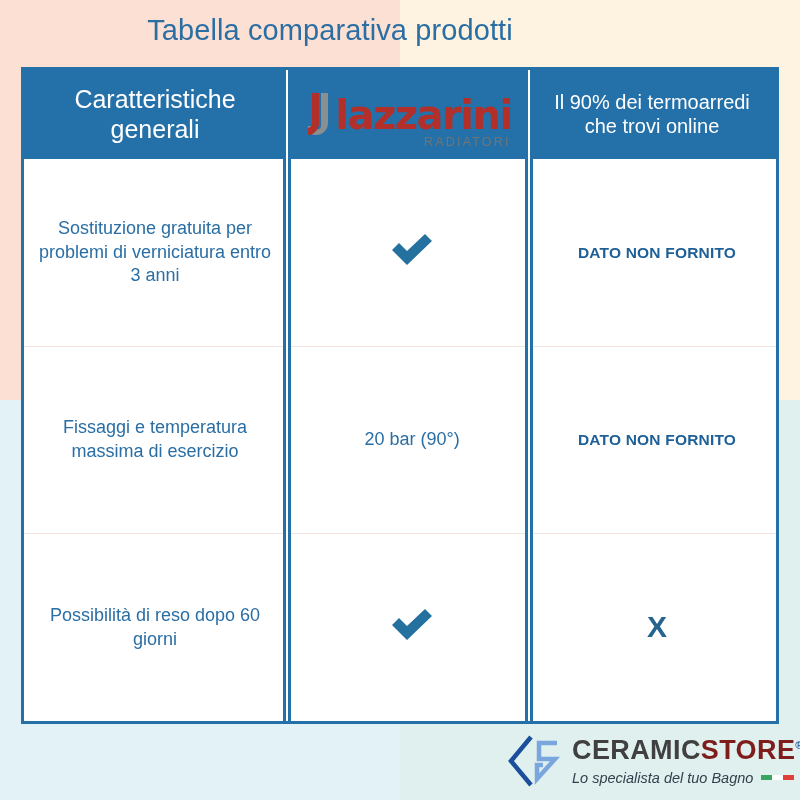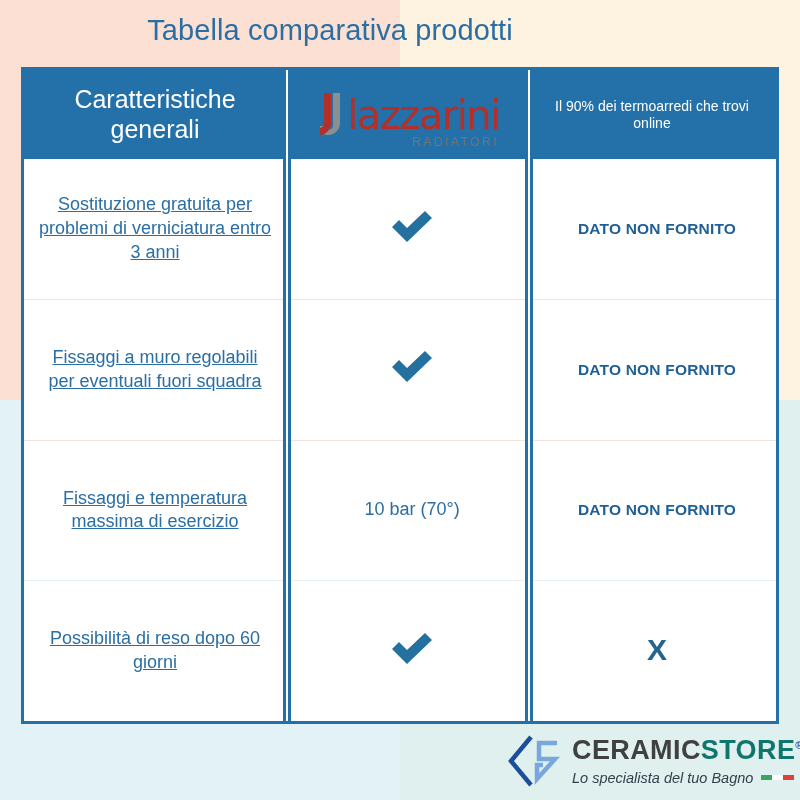--- a/index.html
+++ b/index.html
@@ -66,21 +66,21 @@
     background: #2470a8;
     color: #ffffff;
     font-weight: 400;
     font-size: 24px;
     line-height: 1.18;
     text-align: center;
     vertical-align: middle;
     padding: 2px 8px;
   }
   thead th.h-feature { font-size: 25px; }
-  thead th.h-other   { font-size: 14px; }
+  thead th.h-other   { font-size: 20px; }
 
   
   .vsep {
     position: absolute;
     top: 0;
     bottom: 0;
     width: 8px;
     pointer-events: none;
     background:
       linear-gradient(to right,
@@ -94,21 +94,21 @@
   
   tbody tr { height: 94px; }
   tbody td {
     text-align: center;
     vertical-align: middle;
     font-size: 18px;
     line-height: 1.32;
     color: #2a6ea4;
     padding: 4px 14px;
   }
-  tbody td.feature { font-size: 18px; text-decoration: underline; }
+  tbody td.feature { font-size: 18px; }
   tbody td.val     { font-size: 18px; padding-left: 24px; }
 
   tbody tr + tr td { border-top: 1px solid #f2e4dc; }
 
   
   tbody tr:nth-child(4) td { border-top-color: #e6f2f2; }
   tbody tr:nth-child(5) td { border-top-color: #e6f2f2; }
   tbody tr:nth-child(6) td { border-top-color: #e6f2f2; }
 
   .bold-note {
@@ -133,21 +133,21 @@
     align-items: center;
     justify-content: center;
     height: 100%;
     padding-left: 6px;
   }
   .lazz-inner { position: relative; line-height: 1; }
   .lazz-row { display: flex; align-items: center; }
   .lazz-hook { width: 22px; height: 46px; margin-right: 5px; }
   .lazz-word {
     font-family: "DejaVu Sans", sans-serif;
-    font-weight: normal;
+    font-weight: bold;
     font-size: 40px;
     color: #b3302a;
     letter-spacing: -1.5px;
   }
   .lazz-sub {
     position: absolute;
     right: 1px;
     bottom: -11px;
     font-size: 12.5px;
     letter-spacing: 2.2px;
@@ -159,21 +159,21 @@
     position: absolute;
     left: 505px;
     top: 733px;
     display: flex;
     align-items: center;
   }
   .cs-mark { width: 58px; height: 56px; margin-right: 9px; }
   .cs-text { position: relative; }
   .cs-name { font-size: 27px; font-weight: bold; letter-spacing: 0.4px; line-height: 1; }
   .cs-name .c1 { color: #404040; }
-  .cs-name .c2 { color: #0f766e; }
+  .cs-name .c2 { color: #7f1d1d; }
   .cs-reg { font-size: 11px; vertical-align: super; color: #1b4f9c; }
   .cs-tag {
     margin-top: 6px;
     font-style: italic;
     font-size: 14.5px;
     color: #33414f;
     display: flex;
     align-items: center;
   }
   .cs-flag { display: inline-flex; margin-left: 8px; }
@@ -228,36 +228,25 @@
           <td class="val">
             <svg class="check-icon" viewBox="0 0 46 36">
               <path d="M3 19 L10 12 L18 20 L36 3 L43 10 L18 34 Z" fill="#24709f"></path>
             </svg>
           </td>
           <td class="val">
             <span class="bold-note">DATO NON FORNITO</span>
           </td>
         </tr>
 
-        <tr>
-          <td class="feature">Fissaggi a muro regolabili per eventuali fuori squadra</td>
-          <td class="val">
-            <svg class="check-icon" viewBox="0 0 46 36">
-              <path d="M3 19 L10 12 L18 20 L36 3 L43 10 L18 34 Z" fill="#24709f"></path>
-            </svg>
-          </td>
-          <td class="val">
-            <span class="bold-note">DATO NON FORNITO</span>
-          </td>
-        </tr>
 
 
         <tr>
           <td class="feature">Fissaggi e temperatura massima di esercizio</td>
-          <td class="val">10 bar (70°)</td>
+          <td class="val">20 bar (90°)</td>
           <td class="val">
             <span class="bold-note">DATO NON FORNITO</span>
           </td>
         </tr>
 
 
         <tr>
           <td class="feature">Possibilità di reso dopo 60 giorni</td>
           <td class="val">
             <svg class="check-icon" viewBox="0 0 46 36">

